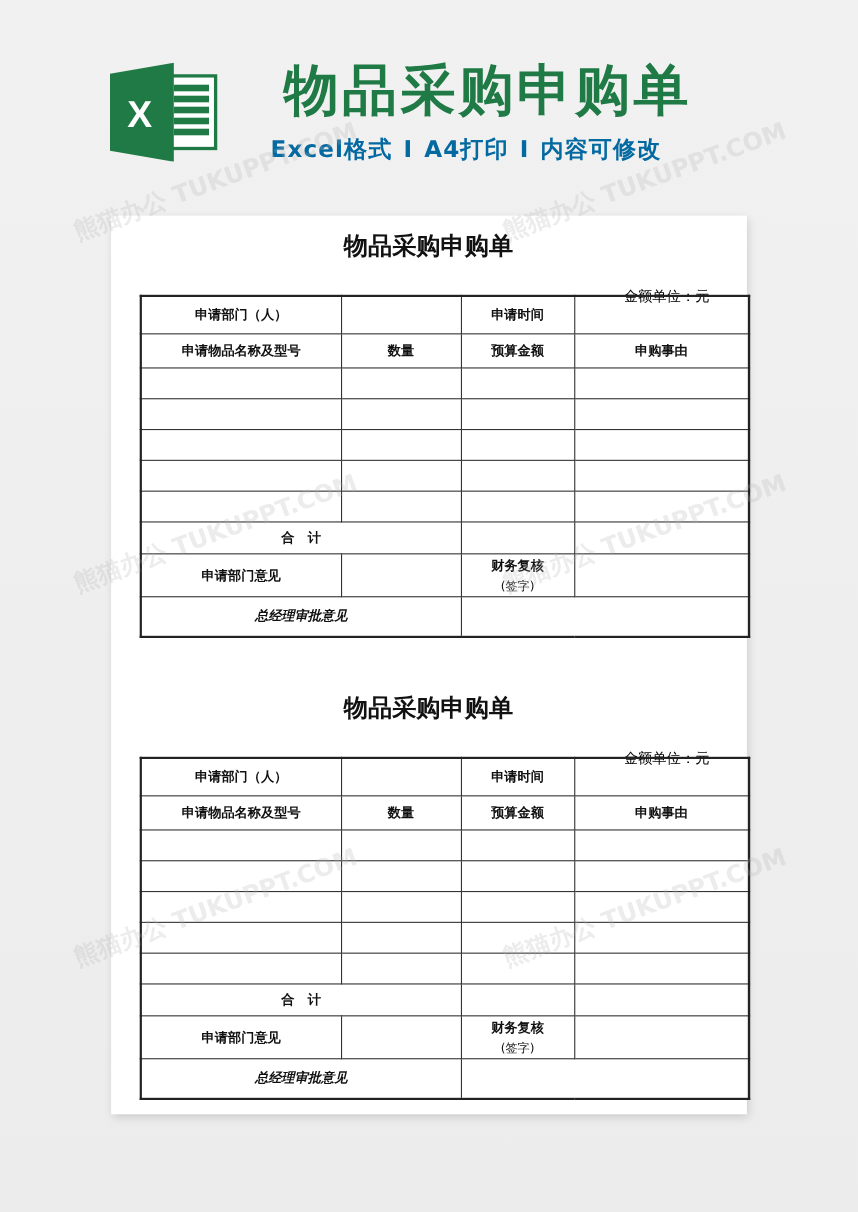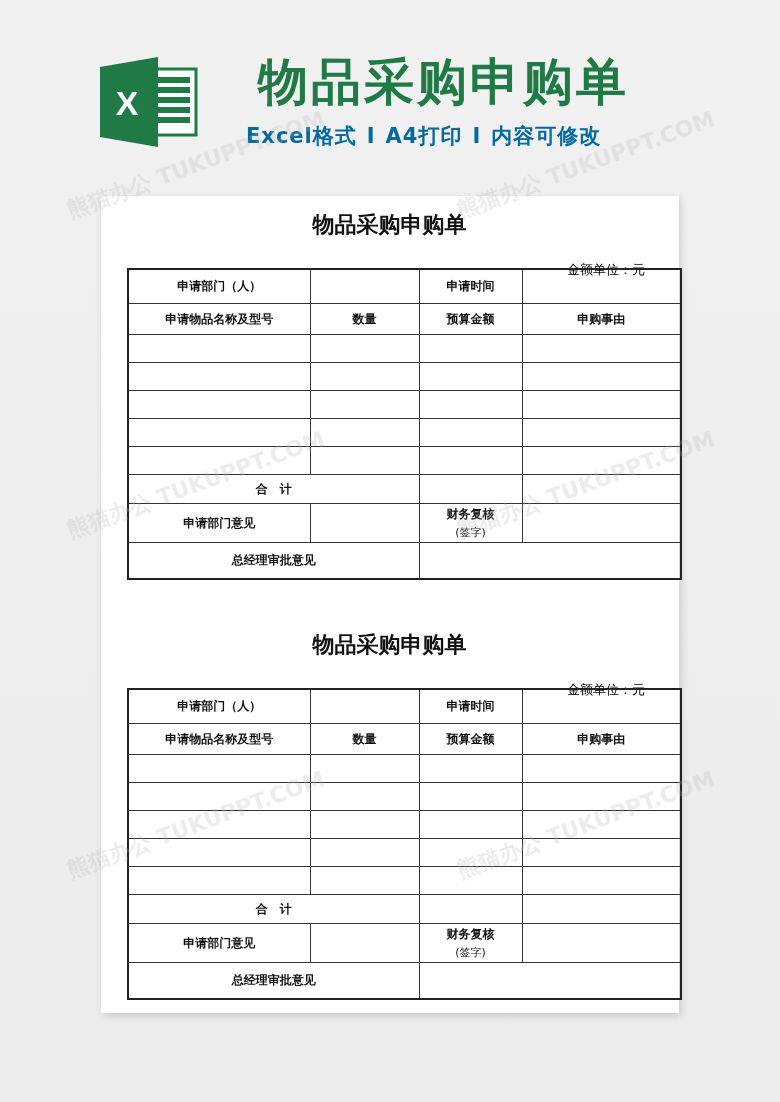--- a/index.html
+++ b/index.html
@@ -39,21 +39,21 @@
   }
   table.grid td {
     border:1px solid #333; text-align:center; vertical-align:middle;
     font-size:12px; color:#111; padding:0; font-weight:bold;
   }
   .r-h1 td { height:33px; }
   .r-h2 td { height:30px;font-family:Liberation Serif, serif; }
   .r-d td { height:27px; }
   .r-t td { height:28px; }
   .r-o td { height:38px; font-size:13px; }
-  .r-g td { height:35px; font-size:13px; }
+  .r-g td { height:35px; font-size:13px;font-style:italic; }
   .sub-small { display:block; font-size:11px; font-weight:normal; margin-top:2px; }
   .thick-top td { border-top:2px solid #222; }
   .wm {
     position:absolute; font-size:22px; color:rgba(180,180,180,0.25);
     transform: rotate(-20deg); white-space:nowrap; font-weight:bold; pointer-events:none;
   }
 </style>
 </head>
 <body>
 

